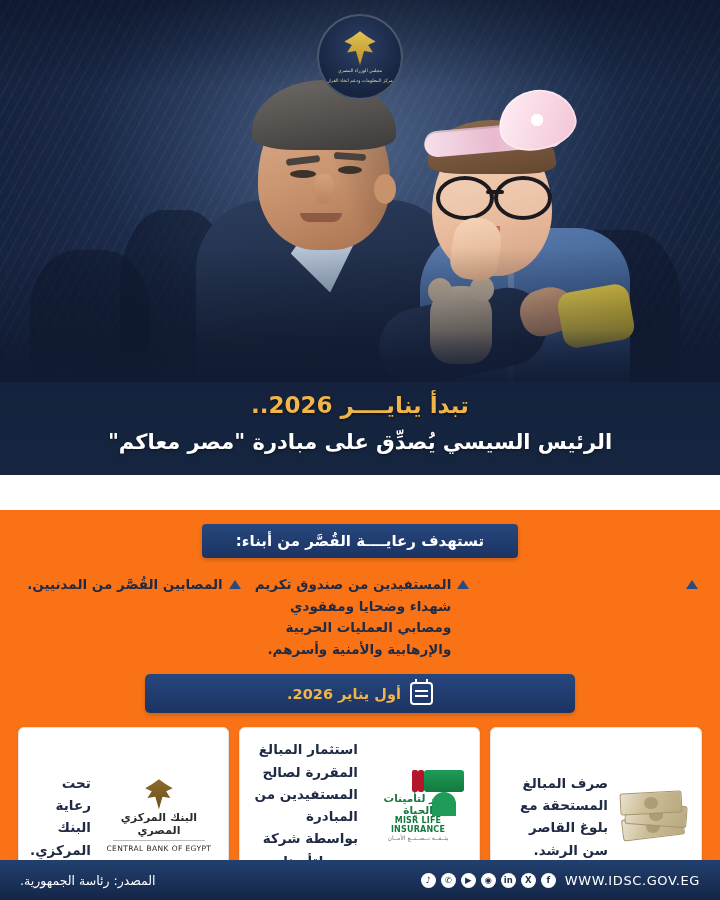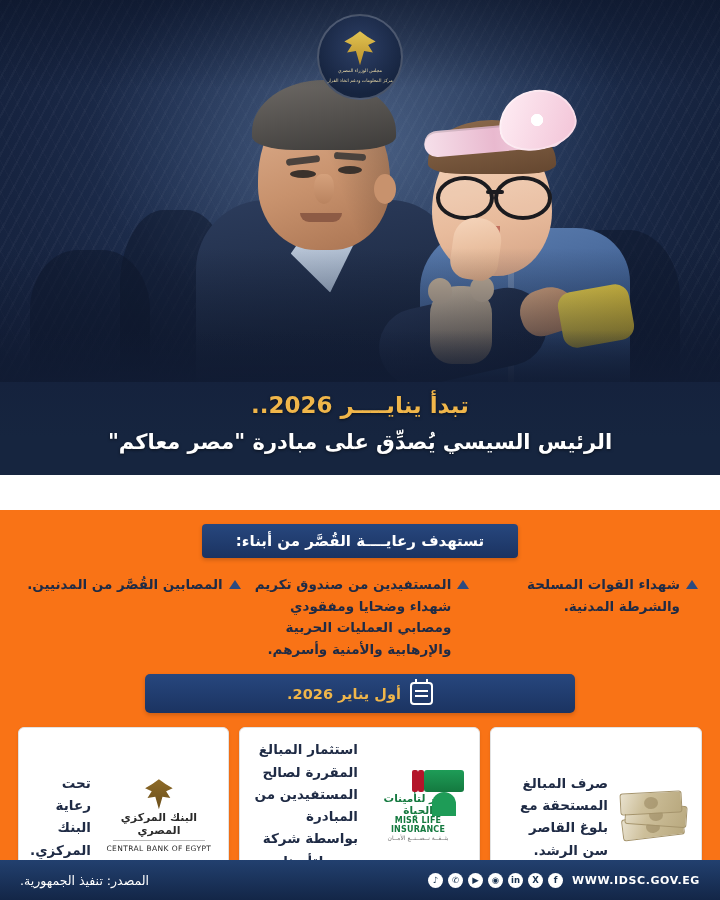--- a/index.html
+++ b/index.html
@@ -295,21 +295,21 @@
 
   
   .footer {
     position: absolute; left: 0; bottom: 0; width: 720px; height: 40px;
     background: linear-gradient(180deg,#22406f,#132647);
     display: flex; align-items: center; justify-content: space-between;
     padding: 0 20px;
   }
   .footer-right { color: #ffffff; font-size: 12.5px; }
   .footer-left { display: flex; align-items: center; gap: 9px; }
-  .site-url { color: #ffffff; font-size: 11px; font-weight: bold; letter-spacing: .6px; text-align: center; }
+  .site-url { color: #ffffff; font-size: 13px; font-weight: normal; letter-spacing: .6px; text-align: center; }
   .socials { display: flex; gap: 5px; }
   .soc {
     width: 15px; height: 15px; border-radius: 50%; background: #ffffff;
     display: flex; align-items: center; justify-content: center;
     font-size: 8.5px; color: #18314f; font-weight: bold; line-height: 1;
   }
 </style>
 </head>
 <body>
 
@@ -374,21 +374,20 @@
     <div class="headline">الرئيس السيسي يُصدِّق على مبادرة "مصر معاكم"</div>
   </div>
 
   <div class="body-area">
 
     <div class="target-bar">تستهدف رعايــــة القُصَّر من أبناء:</div>
 
     <div class="beneficiaries">
       <div class="benef">
         <span class="tri"></span>
-        <span>شهداء القوات المسلحة والشرطة المدنية.</span>
       </div>
       <div class="benef">
         <span class="tri"></span>
         <span>المستفيدين من صندوق تكريم شهداء وضحايا ومفقودي ومصابي العمليات الحربية والإرهابية والأمنية وأسرهم.</span>
       </div>
       <div class="benef">
         <span class="tri"></span>
         <span>المصابين القُصَّر من المدنيين.</span>
       </div>
     </div>
@@ -444,16 +443,16 @@
       <span class="socials">
         <span class="soc">f</span>
         <span class="soc">X</span>
         <span class="soc">in</span>
         <span class="soc">◉</span>
         <span class="soc">▶</span>
         <span class="soc">✆</span>
         <span class="soc">♪</span>
       </span>
     </div>
-    <div class="footer-right">المصدر: تنفيذ الجمهورية.</div>
+    <div class="footer-right">المصدر: رئاسة الجمهورية.</div>
   </div>
 
 </div>
 
 </body></html>

